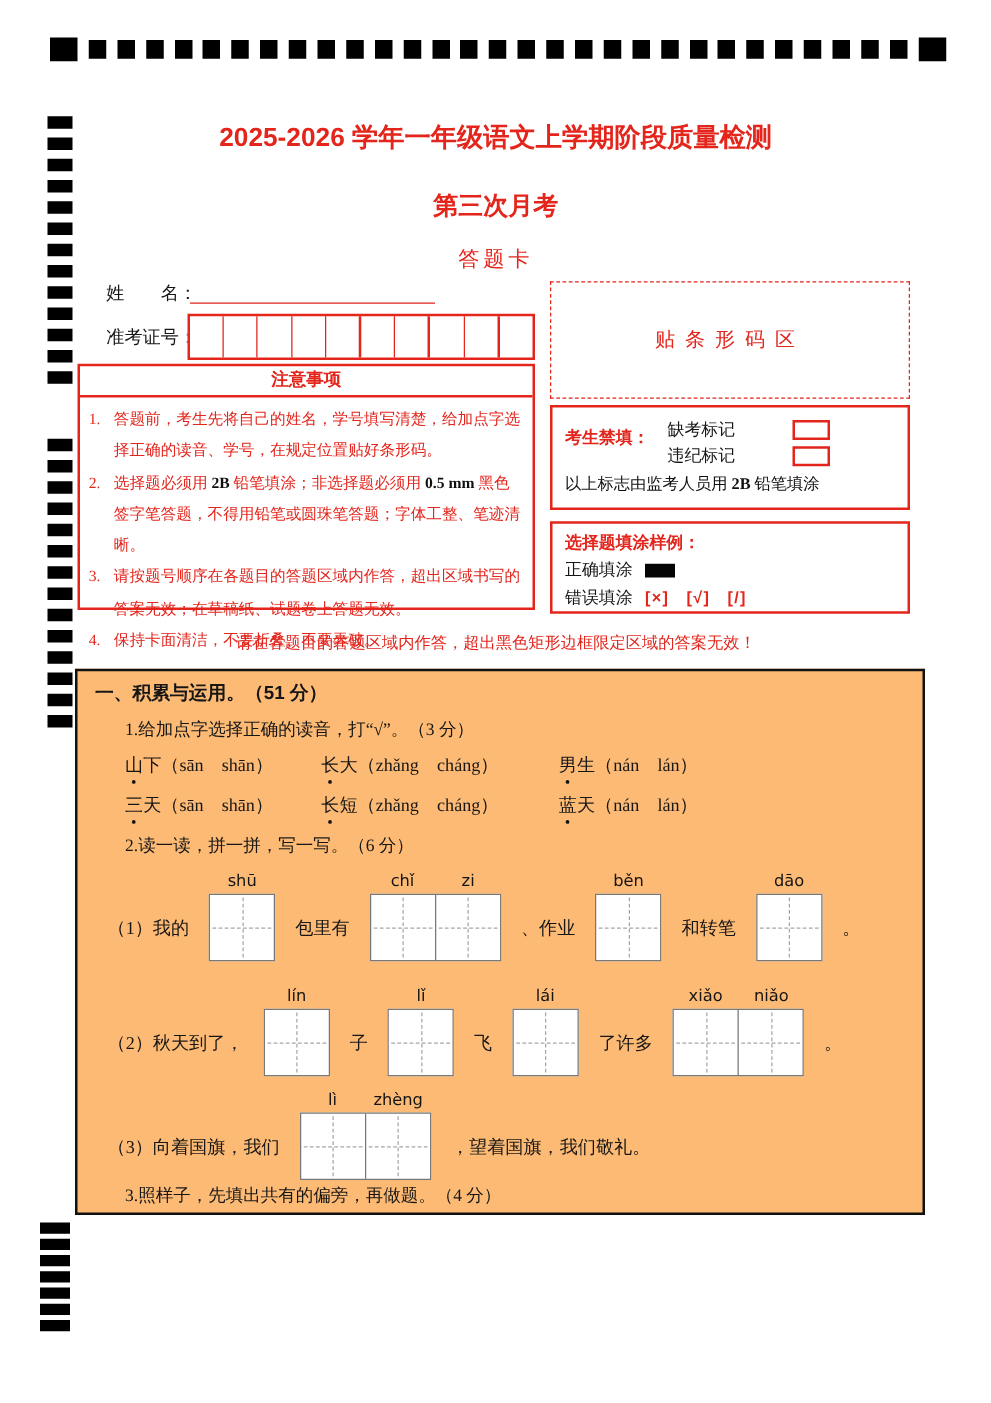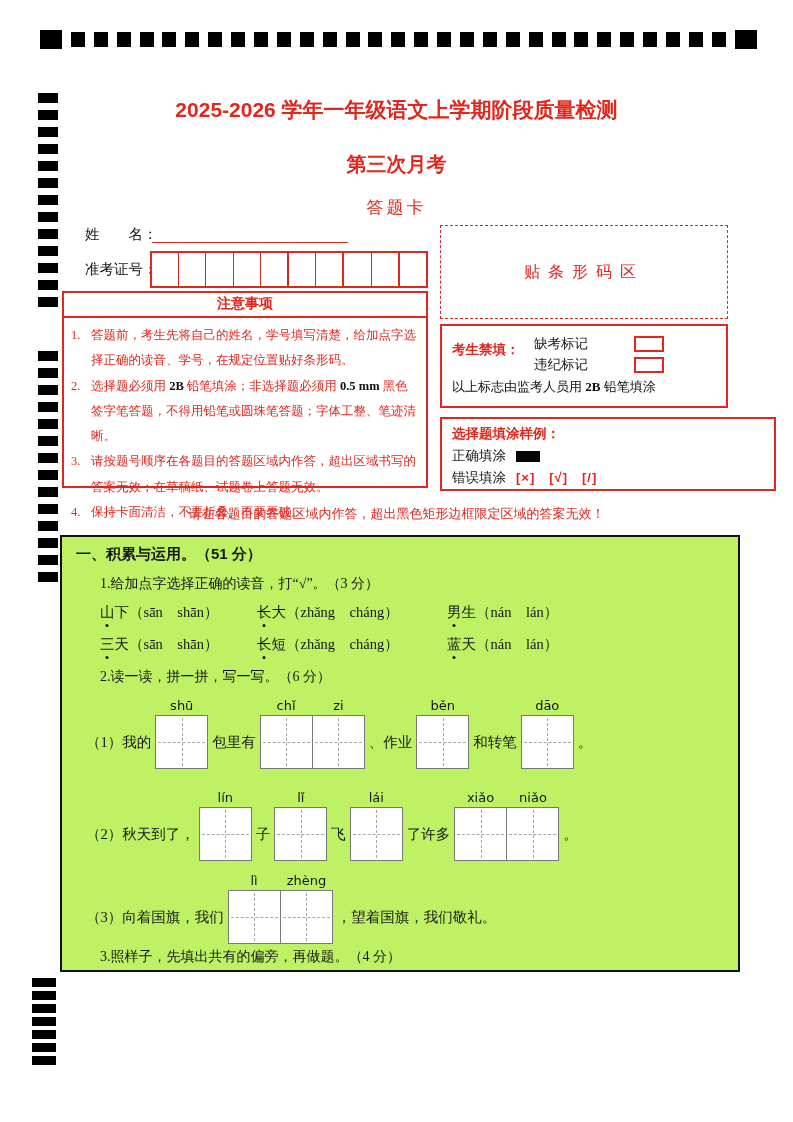--- a/index.html
+++ b/index.html
@@ -61,54 +61,54 @@
                box-sizing:border-box;display:flex;align-items:center;justify-content:center;}
   .barcode-box span{color:var(--red);font-size:16px;letter-spacing:8px;}
   .forbid-box{left:440px;top:324px;width:288px;height:84px;border:2px solid var(--red);
               box-sizing:border-box;padding:7px 10px 0;}
   .f-row{display:flex;align-items:center;font-size:13.5px;height:21px;}
   .f-title{color:var(--red);font-weight:bold;font-family:var(--sans);width:82px;flex:none;margin-top:12px;}
   .f-ind{width:82px;flex:none;}
   .f-mark-label{width:72px;flex:none;}
   .f-rect{width:26px;height:12px;border:2px solid var(--red);margin-left:28px;background:#fff;}
   .f-note{font-size:13px;color:#101010;margin-top:3px;}
-  .sample-box{left:440px;top:417px;width:336px;height:74px;border:2px solid var(--red);
+  .sample-box{left:440px;top:417px;width:288px;height:74px;border:2px solid var(--red);
               box-sizing:border-box;padding:4px 10px 0;}
   .s-title{color:var(--red);font-weight:bold;font-family:var(--sans);font-size:13.5px;line-height:22px;}
   .s-row{display:flex;align-items:center;font-size:13.5px;line-height:22px;height:22px;}
   .s-fill{width:24px;height:11px;background:#050505;margin-left:10px;}
   .s-marks{color:var(--red);font-weight:bold;font-family:var(--sans);font-size:13px;
            margin-left:10px;letter-spacing:1px;}
 
   
   .warning{top:505px;left:0;width:100%;text-align:center;color:var(--red);font-size:13px;}
 
   
   .main-box{left:60px;top:535px;width:680px;height:437px;border:2px solid #111;
-            box-sizing:border-box;background:#bef264;}
+            box-sizing:border-box;background:#fdba74;}
   .sec-title{left:14px;top:8px;font-family:var(--sans);font-weight:bold;font-size:15px;}
   .qtext{font-size:14px;}
   .q1t{left:38px;top:38px;}
   .q1-row{position:absolute;left:38px;display:flex;font-size:14.5px;}
   .q1-row .c1{width:157px;}
   .q1-row .c2{width:190px;}
   .r1{top:66px;}
   .r2{top:98px;}
   .q2t{left:38px;top:131px;}
   .q3t{left:38px;top:411px;}
   .dotchar{position:relative;display:inline-block;}
   .dotchar::after{content:"";position:absolute;left:50%;bottom:-5px;transform:translateX(-50%);
                   width:3px;height:3px;border-radius:50%;background:#111;}
 
   .qrow{position:absolute;display:flex;align-items:center;font-size:14.5px;}
   .qrow .qt{white-space:pre;margin:0 2px;}
   .s1{left:22px;top:178px;}
   .s2{left:22px;top:270px;}
   .s3{left:22px;top:353px;}
-  .tz-wrap{position:relative;display:inline-flex;margin:0 2px;}
+  .tz-wrap{position:relative;display:inline-flex;margin:0 14px;}
   .tz-py{position:absolute;top:-17px;left:0;width:100%;display:flex;justify-content:center;
          font-family:var(--py);font-size:13px;color:#151515;}
   .tz-py i{font-style:normal;flex:1;text-align:center;}
   .tz-box{display:flex;border:1px solid #787878;background:#fff;}
   .tz-cell{position:relative;width:51px;height:52px;}
   .tz-cell + .tz-cell{border-left:1px solid #787878;}
   .tz-cell::before{content:"";position:absolute;left:2px;right:2px;top:50%;
                    border-top:1px dashed #a6a6a6;}
   .tz-cell::after{content:"";position:absolute;top:2px;bottom:2px;left:50%;
                   border-left:1px dashed #a6a6a6;}

